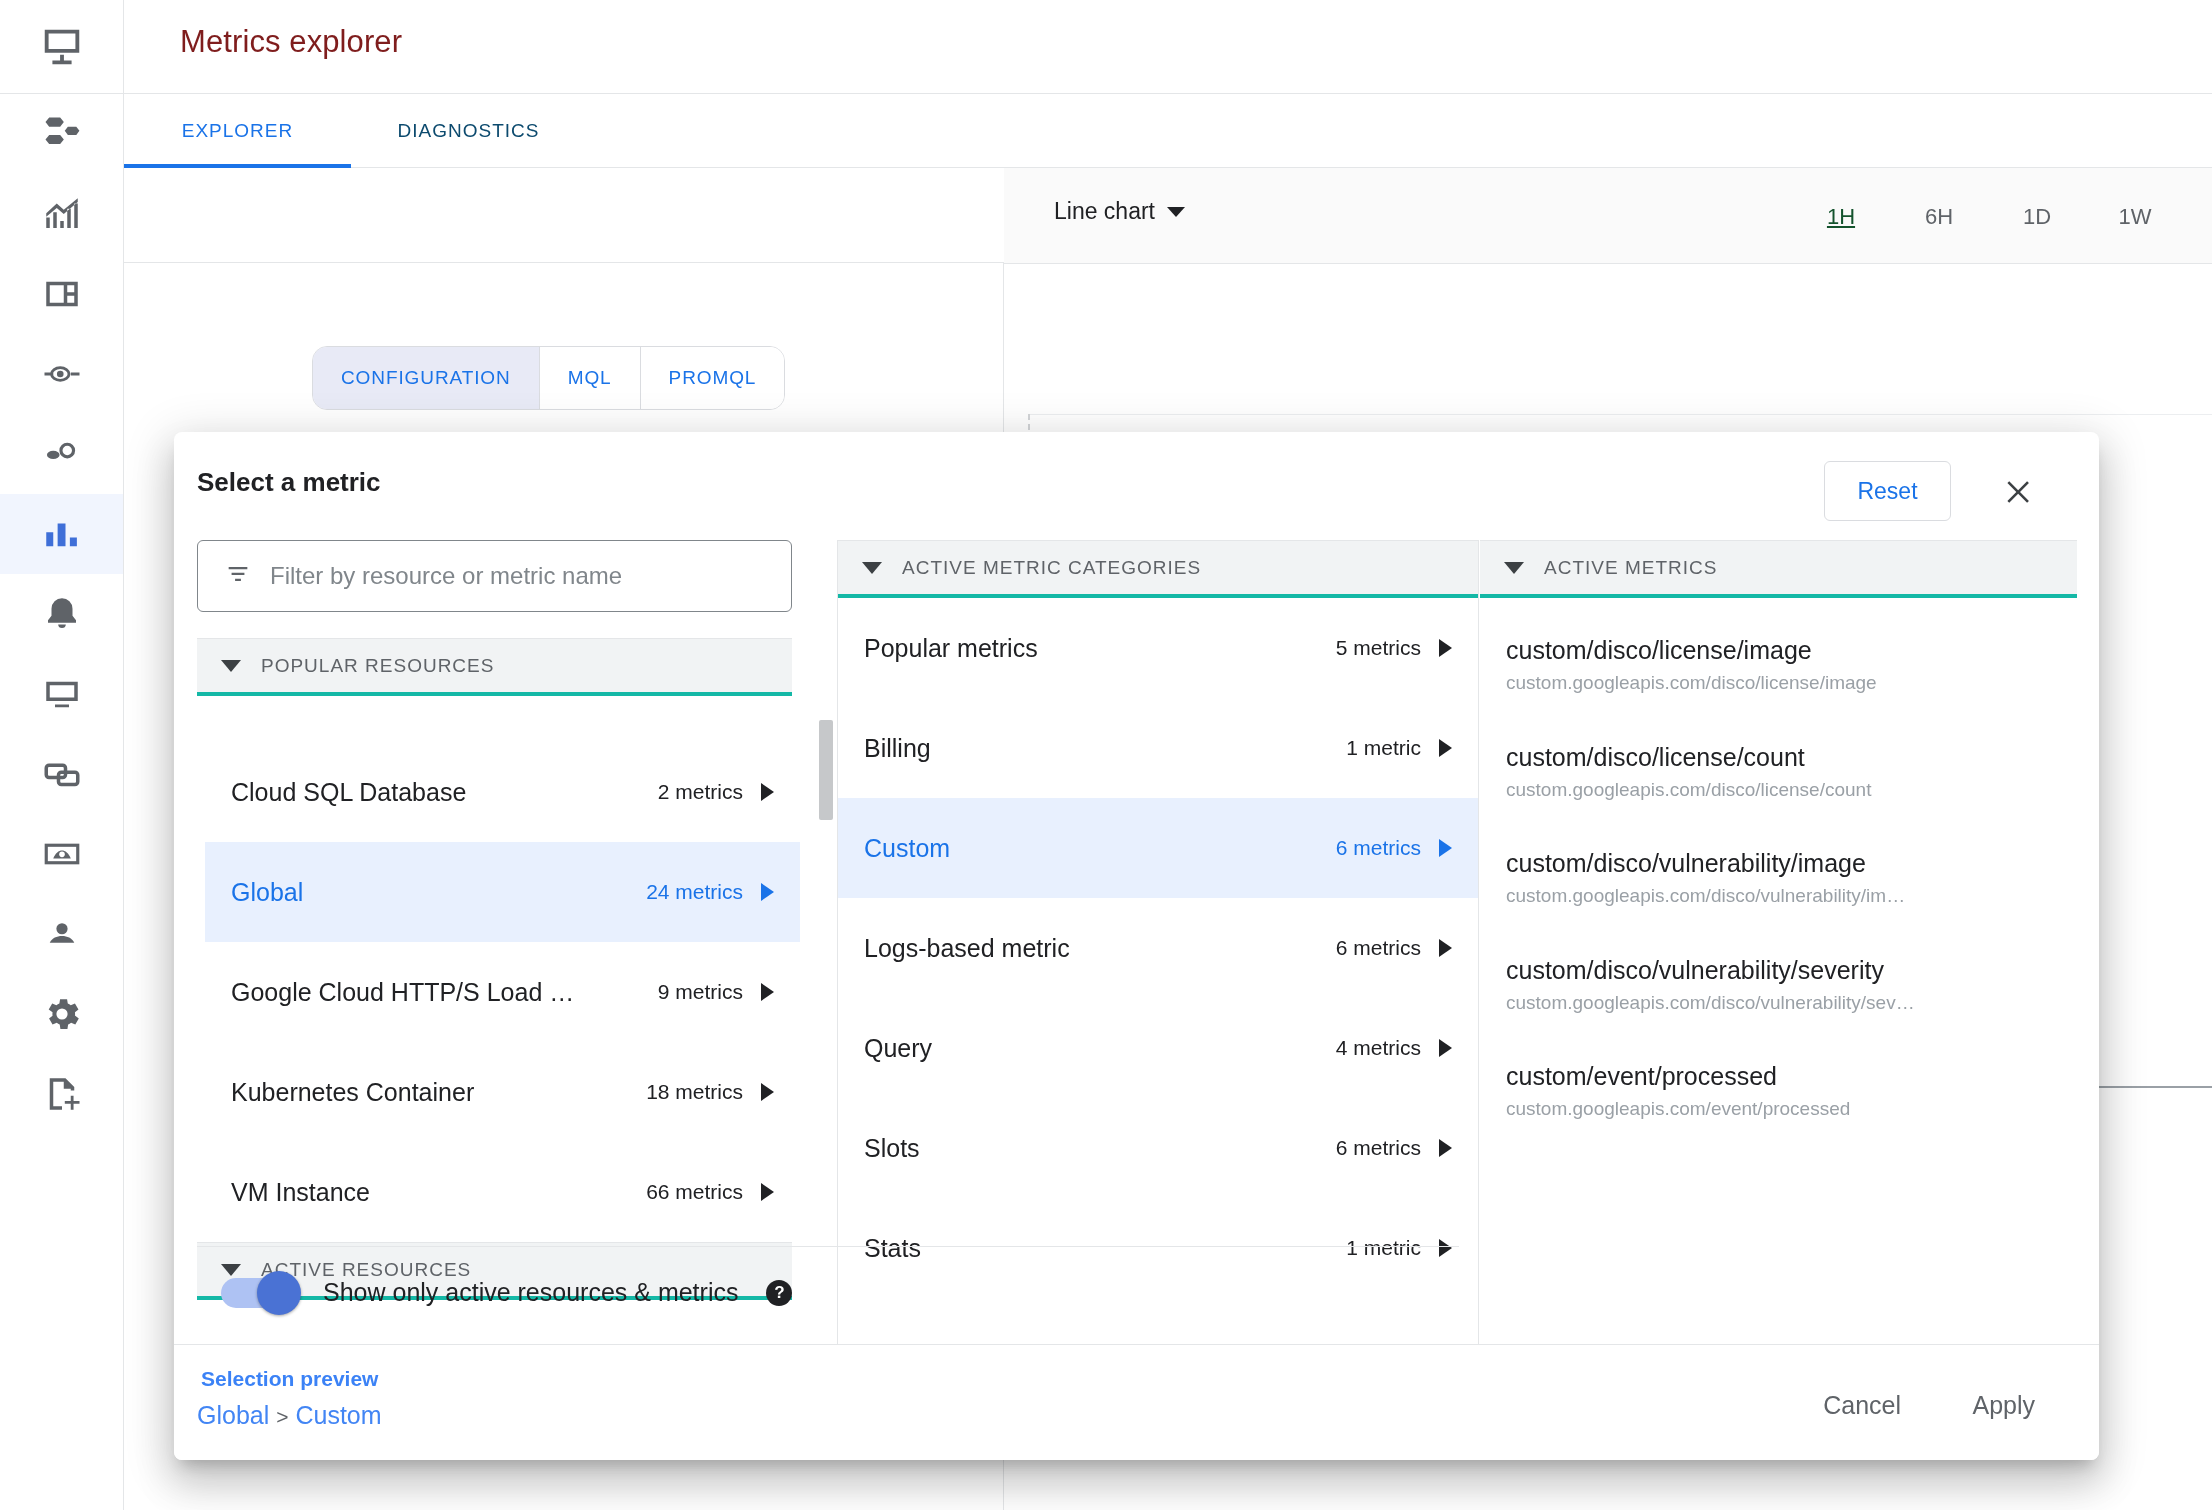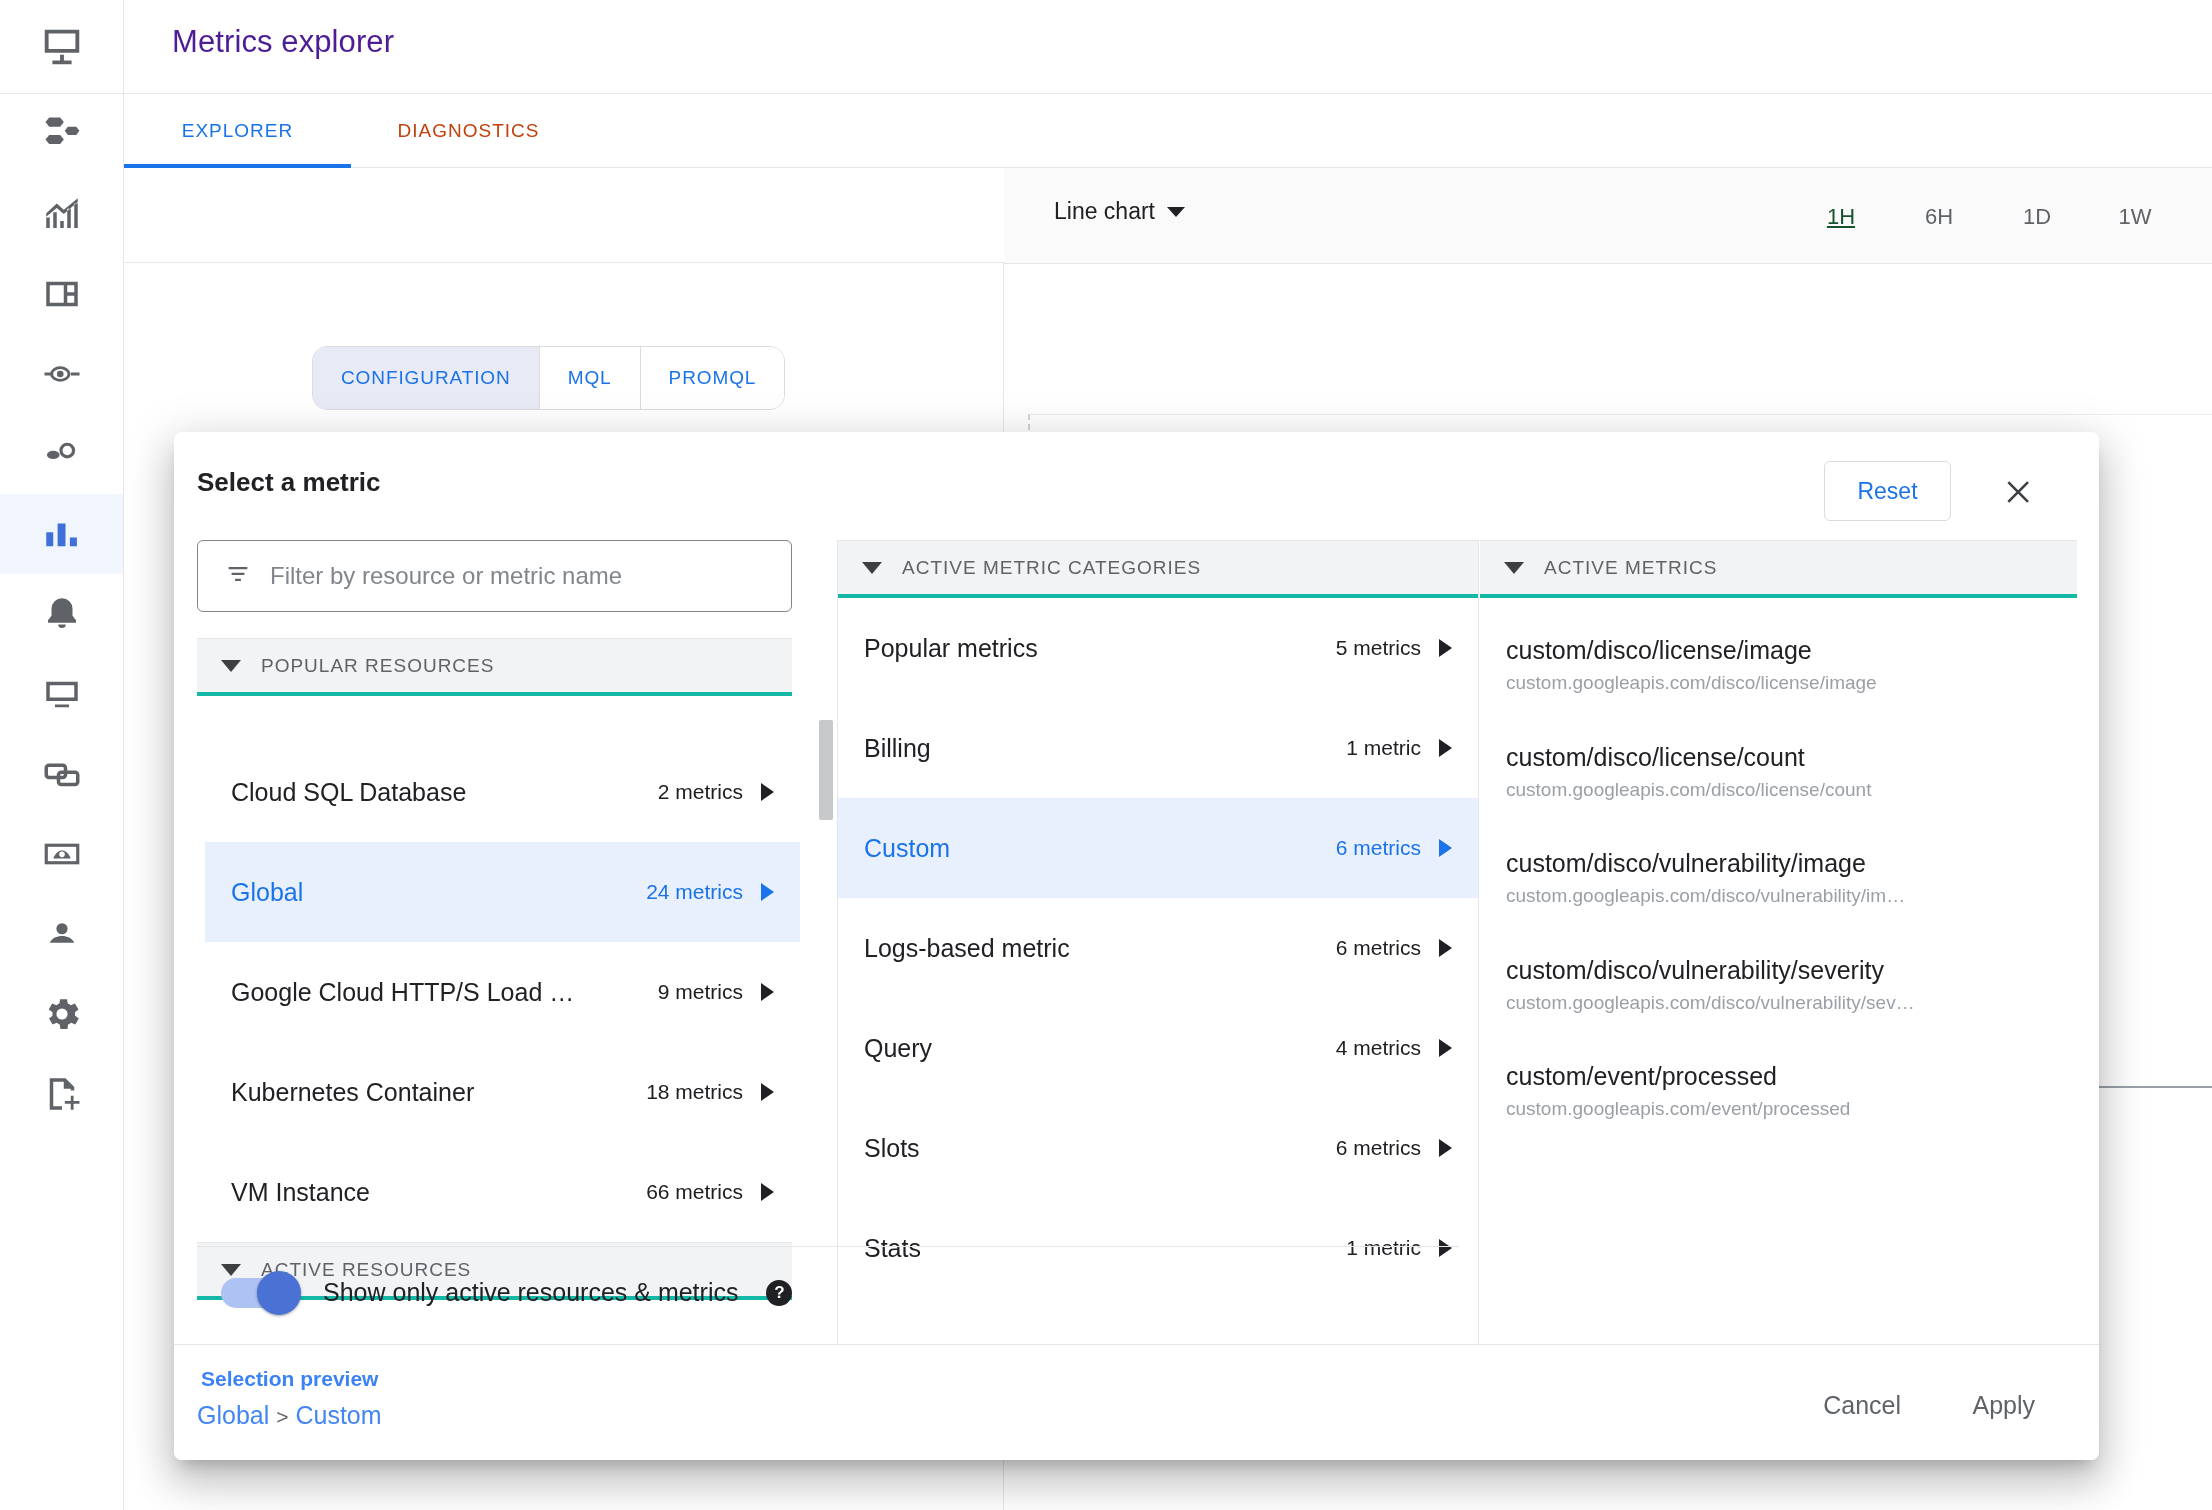--- a/index.html
+++ b/index.html
@@ -27,33 +27,33 @@
   }
   .rail-item.active { background:#f1f5fe; }
   .rail-item svg { display:block; }
 
   
   .page-header {
     position:absolute; left:124px; top:0; width:2088px; height:94px;
     border-bottom:1px solid #e4e6e8; background:#fff;
   }
   .page-title {
-    position:absolute; left:48px; top:24px;
-    font-size:31px; color:#4c1d95; letter-spacing:0.1px;
+    position:absolute; left:56px; top:24px;
+    font-size:31px; color:#7f1d1d; letter-spacing:0.1px;
   }
 
   
   .main-tabs {
     position:absolute; left:124px; top:94px; width:2088px; height:74px;
     border-bottom:1px solid #e4e6e8; background:#fff;
   }
   .main-tab {
     position:absolute; top:0; height:74px;
     display:flex; align-items:center; justify-content:center;
-    font-size:19px; letter-spacing:1.0px; color:#c2410c; cursor:pointer;
+    font-size:19px; letter-spacing:1.0px; color:#0c4a6e; cursor:pointer;
   }
   .main-tab.active { color:#1a73e8; }
   .main-tab .underline {
     position:absolute; left:0; right:0; bottom:0; height:4px; background:#1a73e8;
   }
   #tab-explorer { left:0; width:227px; }
   #tab-diagnostics { left:227px; width:235px; }
 
   
   .config-panel {

